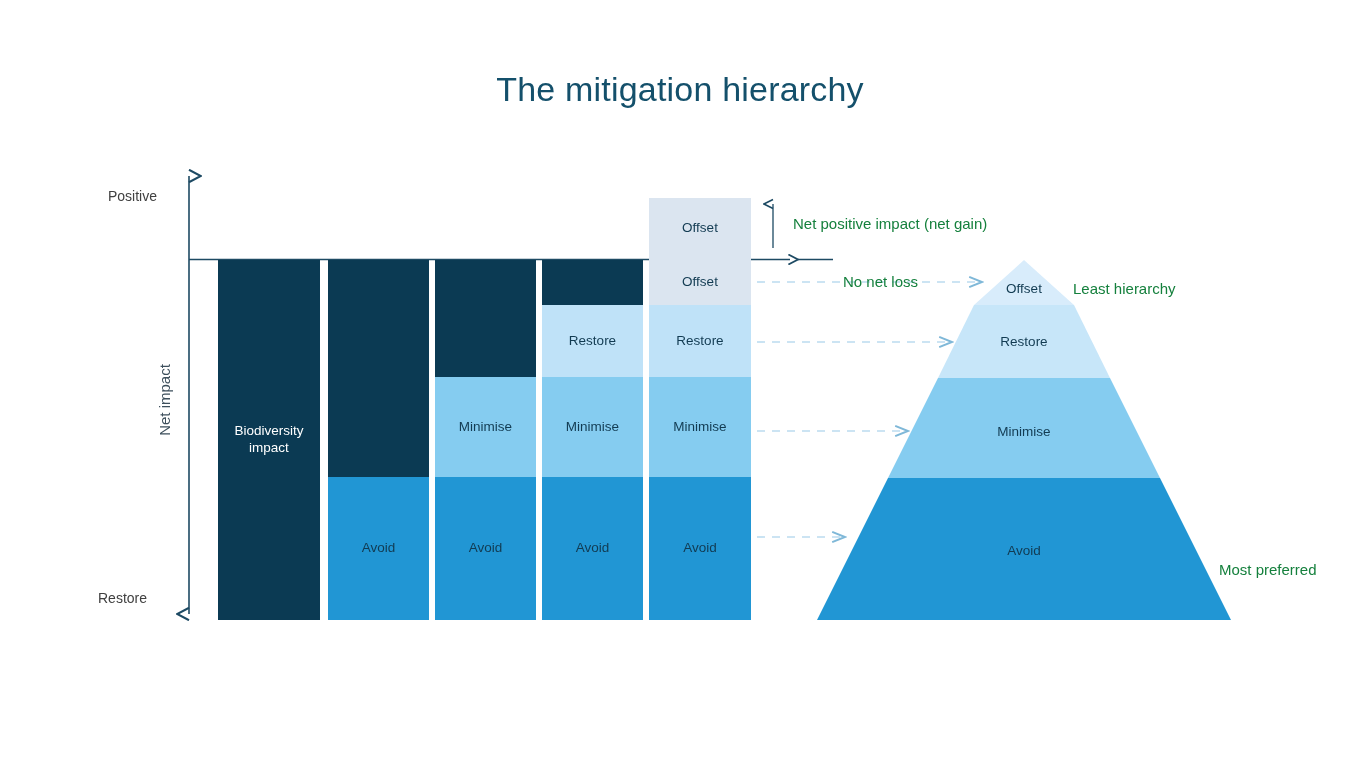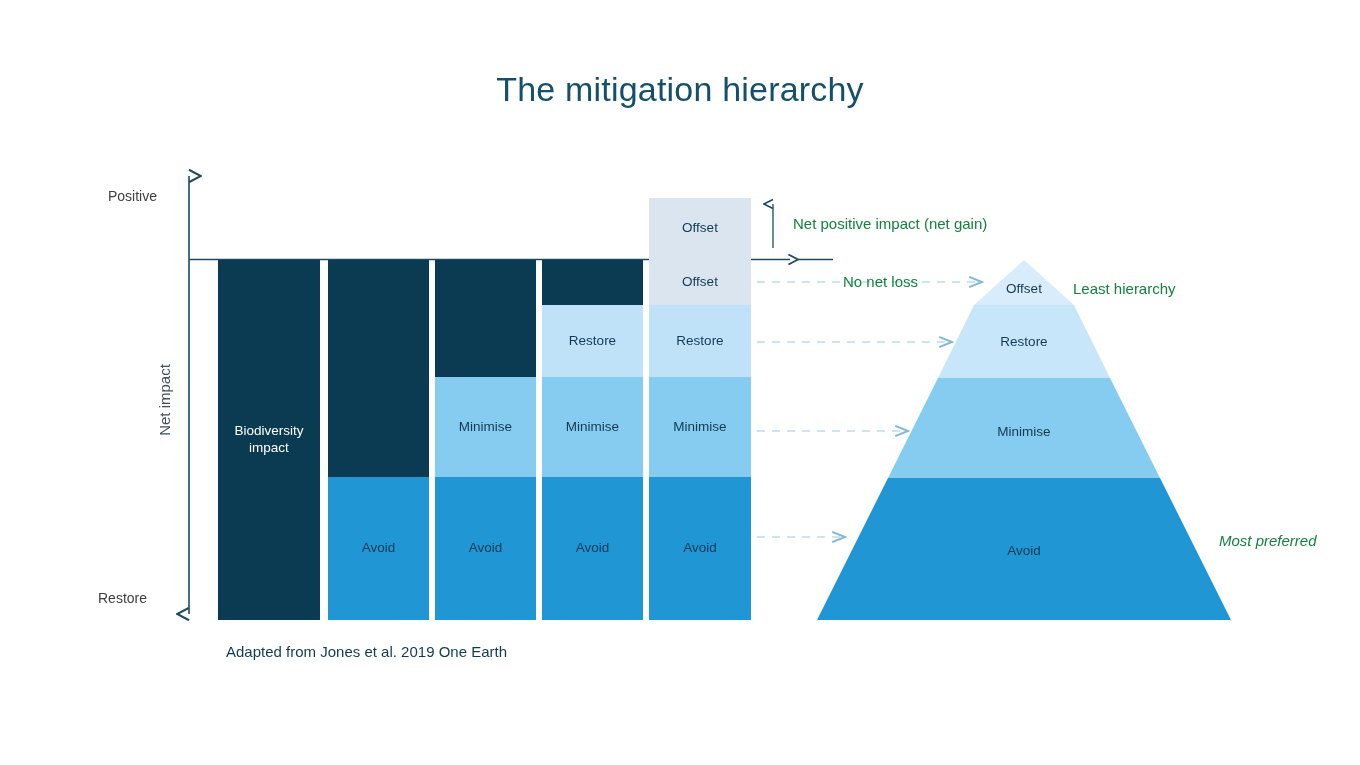--- a/index.html
+++ b/index.html
@@ -44,21 +44,21 @@
   .seg.restore{background:#bfe2f8;color:#123b52;}
   .seg.offset{background:#dbe5f0;color:#123b52;}
 
   
   .ann{
     position:absolute;font-size:15px;color:#15803d;white-space:nowrap;
   }
   .ann-netgain{left:793px;top:215px;}
   .ann-nonetloss{left:843px;top:249px;margin-top:24px;}
   .ann-least{left:1073px;top:280px;}
-  .ann-most{left:1219px;top:532px;font-style:italic;}
+  .ann-most{left:1219px;top:561px;}
   .source-note{
     position:absolute;left:226px;top:643px;font-size:15px;color:#123b52;white-space:nowrap;
   }
 
   
   .pyr-svg{position:absolute;left:0;top:0;width:1360px;height:765px;}
   .pyr-label{
     position:absolute;font-size:13.5px;color:#123b52;
     transform:translateX(-50%);white-space:nowrap;text-align:center;
   }
@@ -180,15 +180,14 @@
       <div class="pyr-label" style="left: 1024px; top: 334px;">Restore</div>
       <div class="pyr-label" style="left: 1024px; top: 424px;">Minimise</div>
       <div class="pyr-label" style="left: 1024px; top: 543px;">Avoid</div>
     </div>
 
   <div class="ann ann-netgain">Net positive impact (net gain)</div>
   <div class="ann ann-nonetloss">No net loss</div>
   <div class="ann ann-least">Least hierarchy</div>
   <div class="ann ann-most">Most preferred</div>
 
-  <div class="source-note">Adapted from Jones et al. 2019 One Earth</div>
 
 </div>
 
 </body></html>

